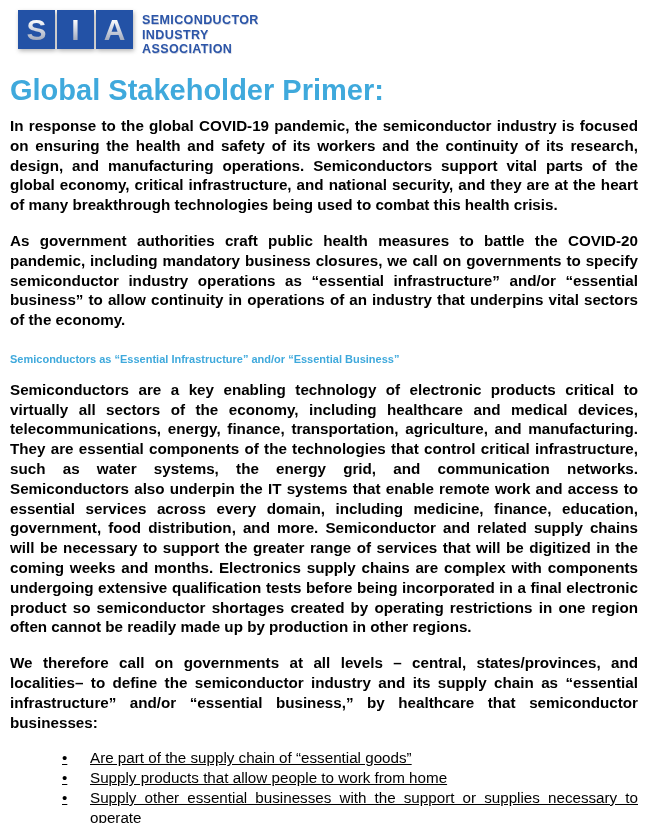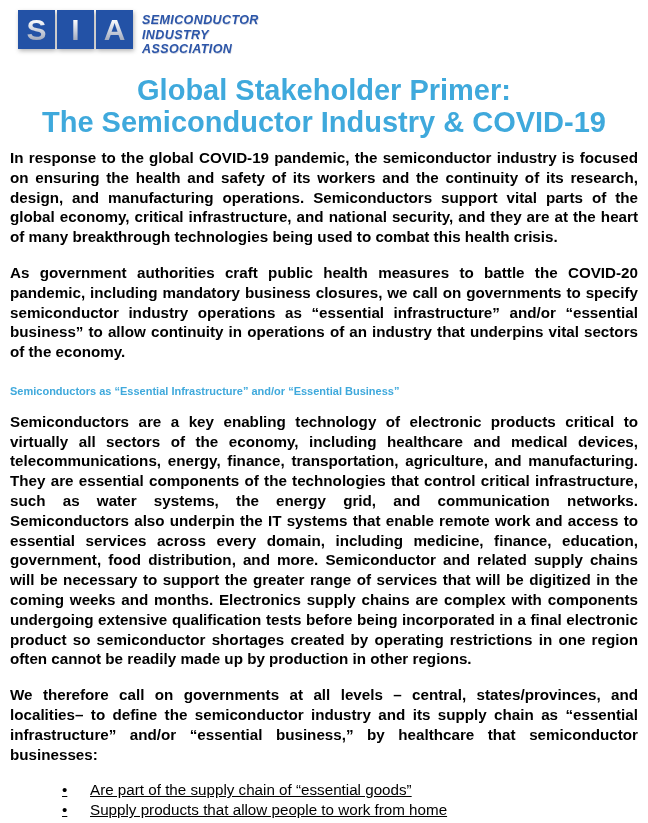--- a/index.html
+++ b/index.html
@@ -30,27 +30,25 @@
     font-weight: bold; font-size: 30px; line-height: 1;
     background: linear-gradient(180deg, #ffffff 15%, #c8cedb 55%, #8e97ac 100%);
     -webkit-background-clip: text; background-clip: text;
     color: transparent;
   }
   .logo-text {
     color: #2b55a8; font-weight: bold;
     font-size: 12.5px; line-height: 1.16;
     letter-spacing: 0.4px; padding-top: 3px;
     text-shadow: 0.5px 0.5px 0.5px rgba(120,130,160,0.35);
-    font-style: italic;
   }
 
   
   .title {
     margin: 18px 0 10px 0;
-    text-align: center;
     color: #3fa9dc;
     font-size: 29px;
     line-height: 32px;
     font-weight: bold;
   }
 
   
   .body-text { font-size: 15.2px; line-height: 19.8px; }
   .body-text p {
     margin: 0 0 16px 0;
@@ -91,21 +89,20 @@
     </div>
     <div class="logo-text">
       <div>SEMICONDUCTOR</div>
       <div>INDUSTRY</div>
       <div>ASSOCIATION</div>
     </div>
   </div>
 
   <h1 class="title">
     <span>Global Stakeholder Primer:</span><br>
-    <span>The Semiconductor Industry &amp; COVID-19</span>
   </h1>
 
   <div class="body-text">
 
     <p>In response to the global COVID-19 pandemic, the semiconductor industry is focused on ensuring the health and safety of its workers and the continuity of its research, design, and manufacturing operations. Semiconductors support vital parts of the global economy, critical infrastructure, and national security, and they are at the heart of many breakthrough technologies being used to combat this health crisis.</p>
 
     <p><span>As government authorities craft public health measures to battle the COVID-20 pandemic, including mandatory business closures, </span><strong>we call on governments to specify semiconductor industry operations as “essential infrastructure” and/or “essential business” to allow continuity in operations of an industry that underpins vital sectors of the economy.</strong></p>
 
     <h2 class="section-heading">Semiconductors as “Essential Infrastructure” and/or “Essential Business”</h2>
 

